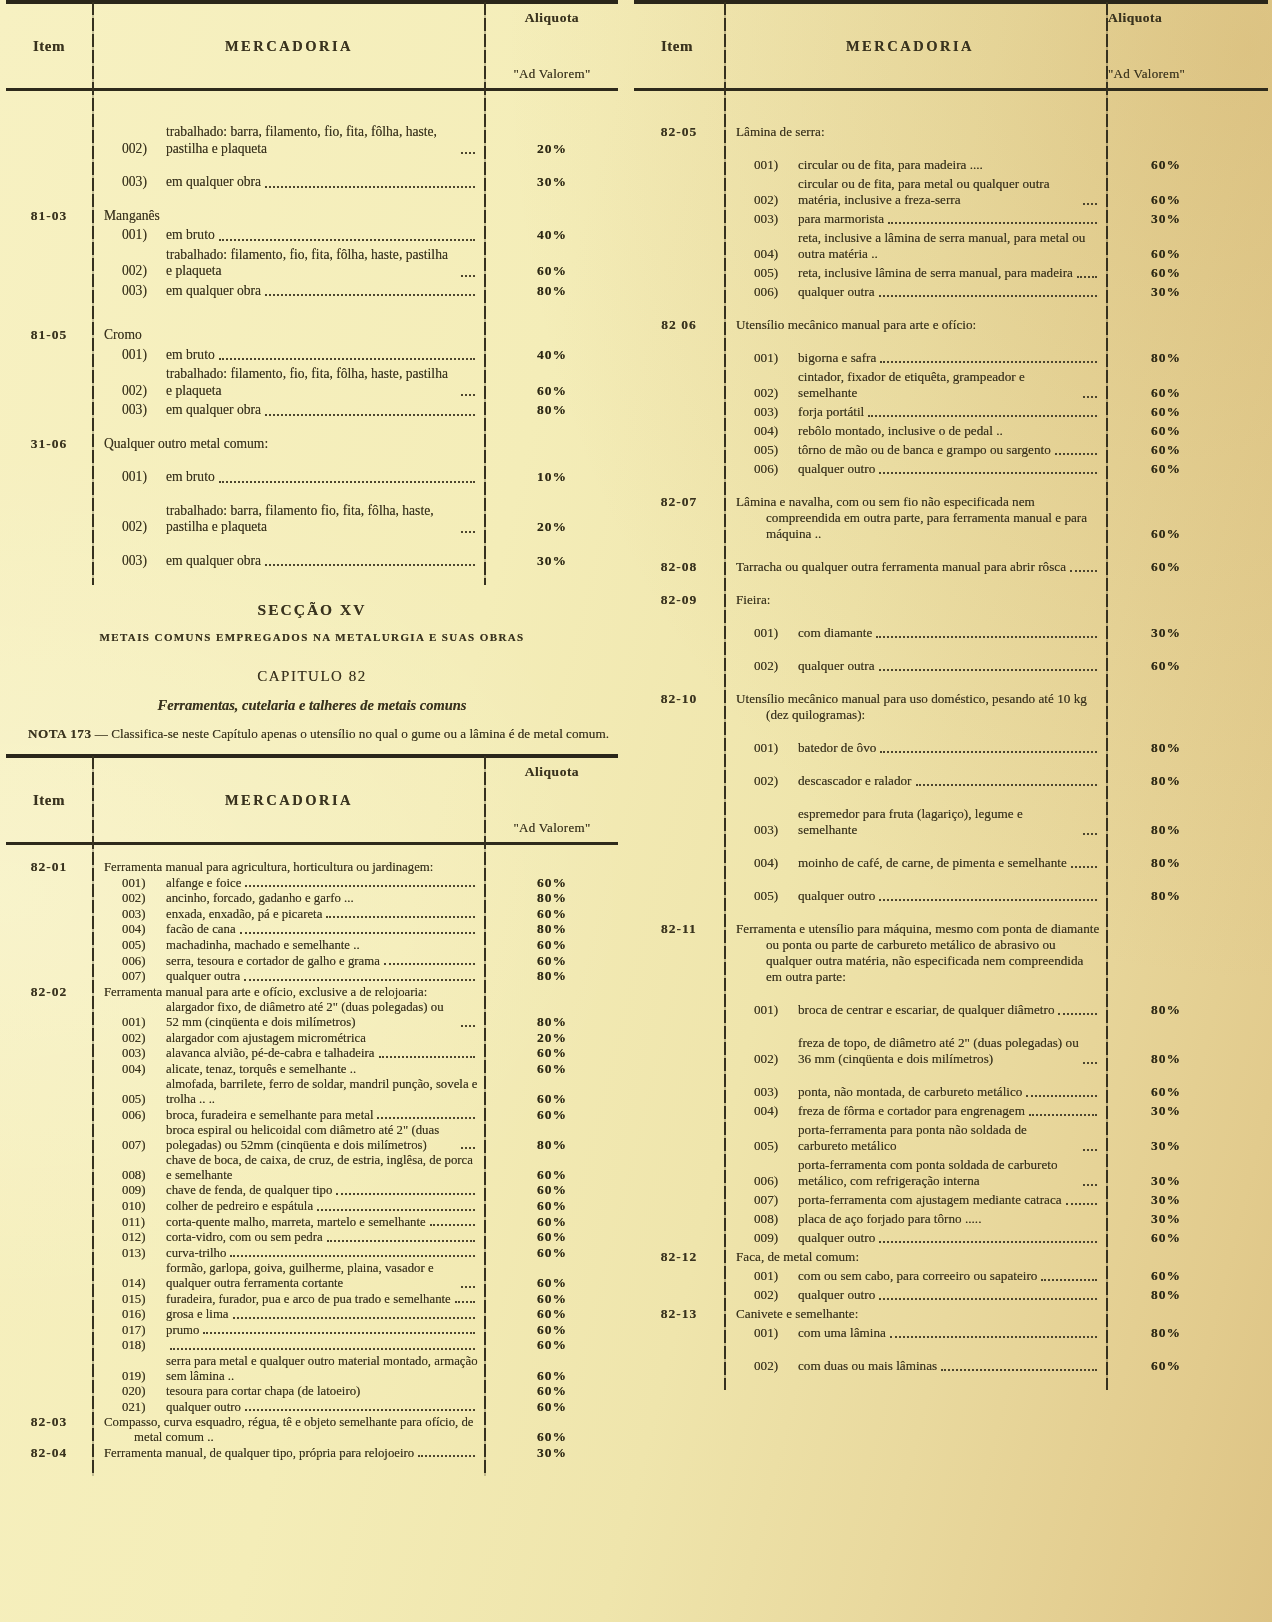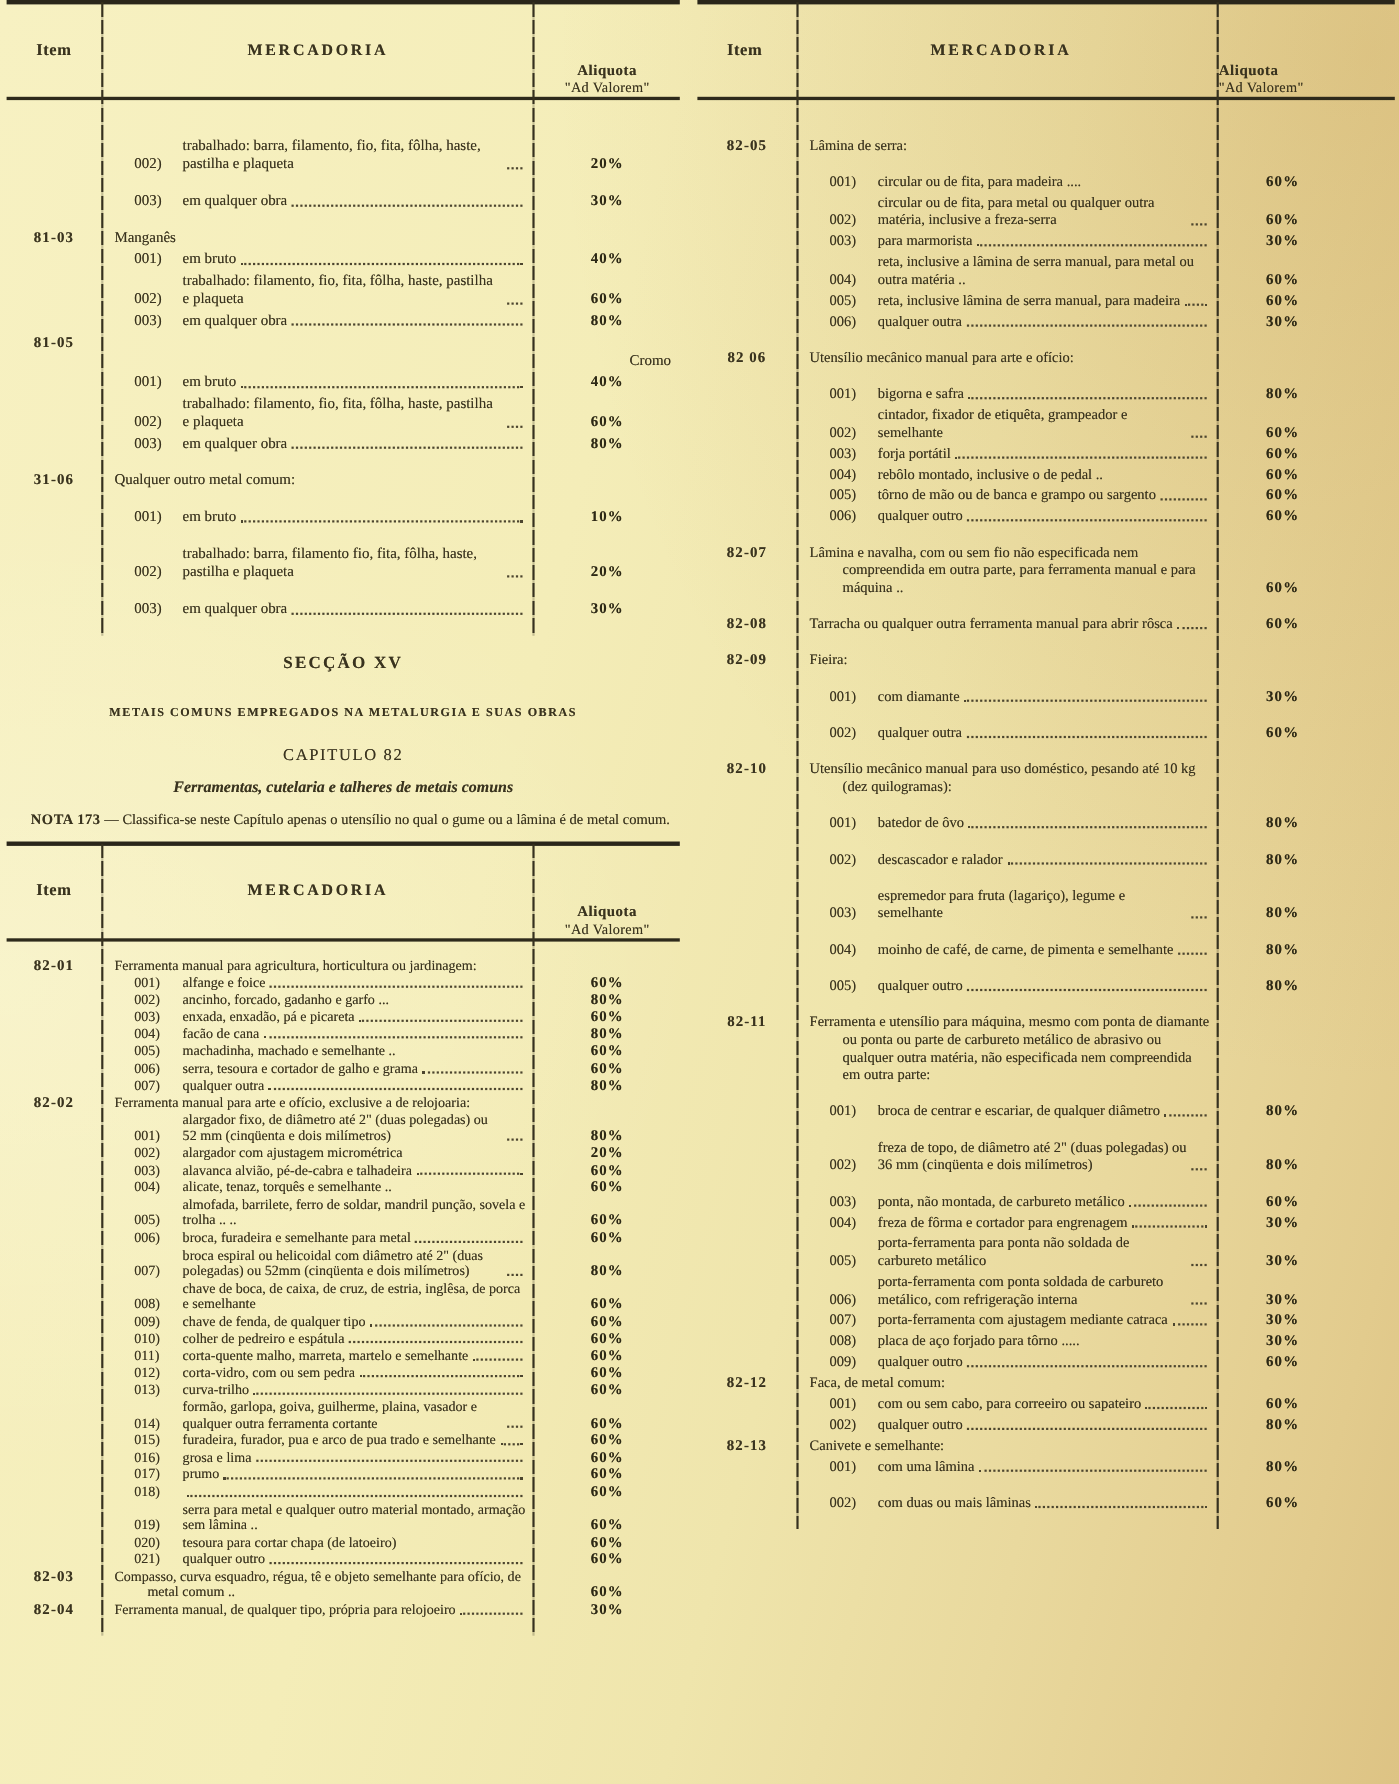--- a/index.html
+++ b/index.html
@@ -21,21 +21,21 @@
     background:repeating-linear-gradient(to bottom,#36311f 0 13px,rgba(54,49,31,.25) 13px 16px);}
   .panel::before{left:86px;}
   .panel::after{right:132px;}
   .col-right .panel::before{left:90px;}
   .col-right .panel::after{right:160px;}
 
   .thead{display:flex;align-items:stretch;height:84px;border-bottom:3px solid #2e2a1b;}
   .th{display:flex;flex-direction:column;justify-content:center;}
   .th-item{width:86px;align-items:center;font-weight:bold;font-size:15px;letter-spacing:.5px;}
   .th-merc{flex:1;align-items:center;font-weight:bold;font-size:14.5px;letter-spacing:2.5px;}
-  .th-aliq{width:132px;align-items:center;justify-content:flex-end;padding:0 0;font-size:13.5px;}
+  .th-aliq{width:132px;align-items:center;justify-content:center;padding:18px 0;font-size:13.5px;gap:40px;}
   .col-right .th-aliq{width:160px;align-items:flex-start;padding-left:8px;}
   .th-aliq .a1{font-weight:bold;letter-spacing:.5px;}
   .th-aliq .a2{font-size:13px;letter-spacing:.3px;}
 
   .tbody{padding:16px 0 16px 0;}
 
   .row{display:flex;align-items:flex-end;}
   .ccode{width:86px;flex:none;align-self:flex-start;font-weight:bold;font-size:13.5px;text-align:center;letter-spacing:1px;}
   .col-right .ccode{width:90px;}
   .body{flex:1;min-width:0;display:flex;align-items:flex-end;padding:0 8px 0 12px;}
@@ -44,27 +44,27 @@
   .head .txt{padding-left:30px;text-indent:-30px;}
   .sub .body{padding-left:30px;}
   .leader{flex:1 0 14px;min-width:12px;border-bottom:2px dotted #4c452e;margin:0 3px 3px 4px;}
   .cval{width:132px;flex:none;text-align:center;font-weight:700;letter-spacing:1px;font-size:13.5px;color:#2c2815;}
   .col-right .cval{width:160px;padding-right:44px;box-sizing:border-box;}
 
   
   .t-top .row{font-size:13.6px;line-height:16.5px;margin-top:3px;}
   .t-bot .row{font-size:12.8px;line-height:14.6px;margin-top:1px;}
   .t-rgt .row{font-size:13.2px;line-height:16px;margin-top:3px;}
-  .row.g1{margin-top:4px;flex-direction:column;}
+  .row.g1{margin-top:28px;}
   .row.g2{margin-top:17px;}
   .t-bot .tbody{padding-top:14px;}
 
   
   .section-block{padding:16px 6px 12px 6px;text-align:center;}
-  .sec-title{font-size:15.5px;font-weight:bold;letter-spacing:2px;margin-bottom:30px;}
+  .sec-title{font-size:15.5px;font-weight:bold;letter-spacing:2px;margin-bottom:12px;}
   .sec-sub{font-size:11px;font-weight:bold;letter-spacing:1.4px;margin-bottom:25px;}
   .sec-cap{font-size:15px;letter-spacing:1.5px;margin-bottom:12px;}
   .sec-chap{font-size:14.5px;font-style:italic;font-weight:bold;margin-bottom:12px;}
   .sec-nota{font-size:13.2px;line-height:16px;text-align:left;text-indent:14px;padding:0 2px;}
   .sec-nota b{letter-spacing:.5px;}
 
   .ink{text-shadow:0 0 .5px rgba(58,48,20,.55);}
 </style>
 </head>
 <body>

